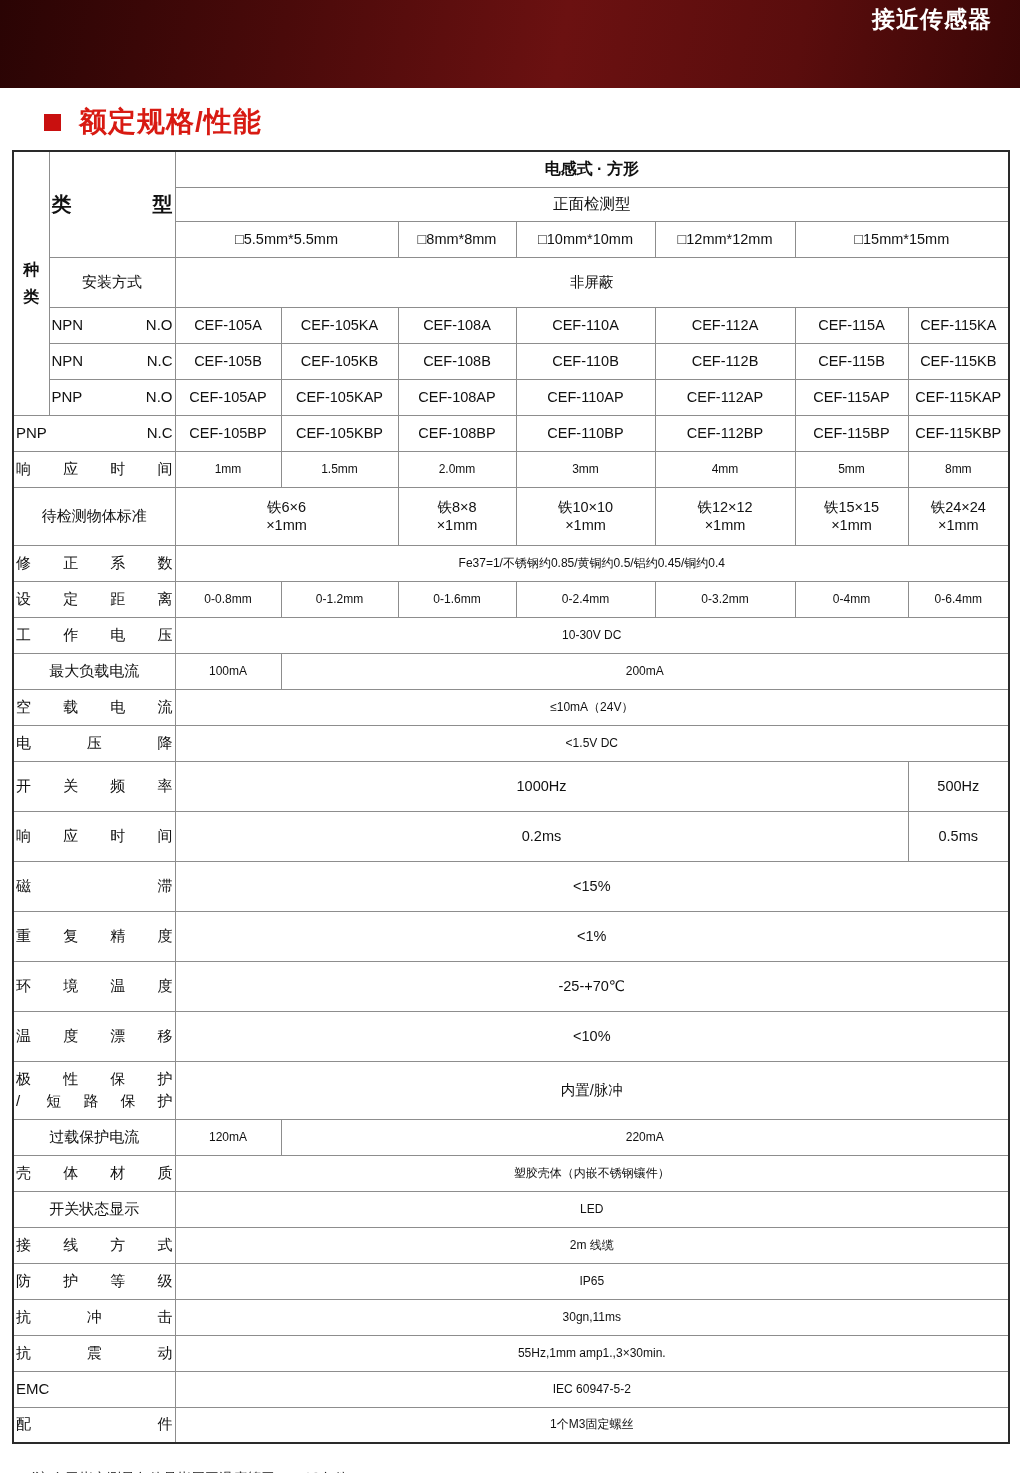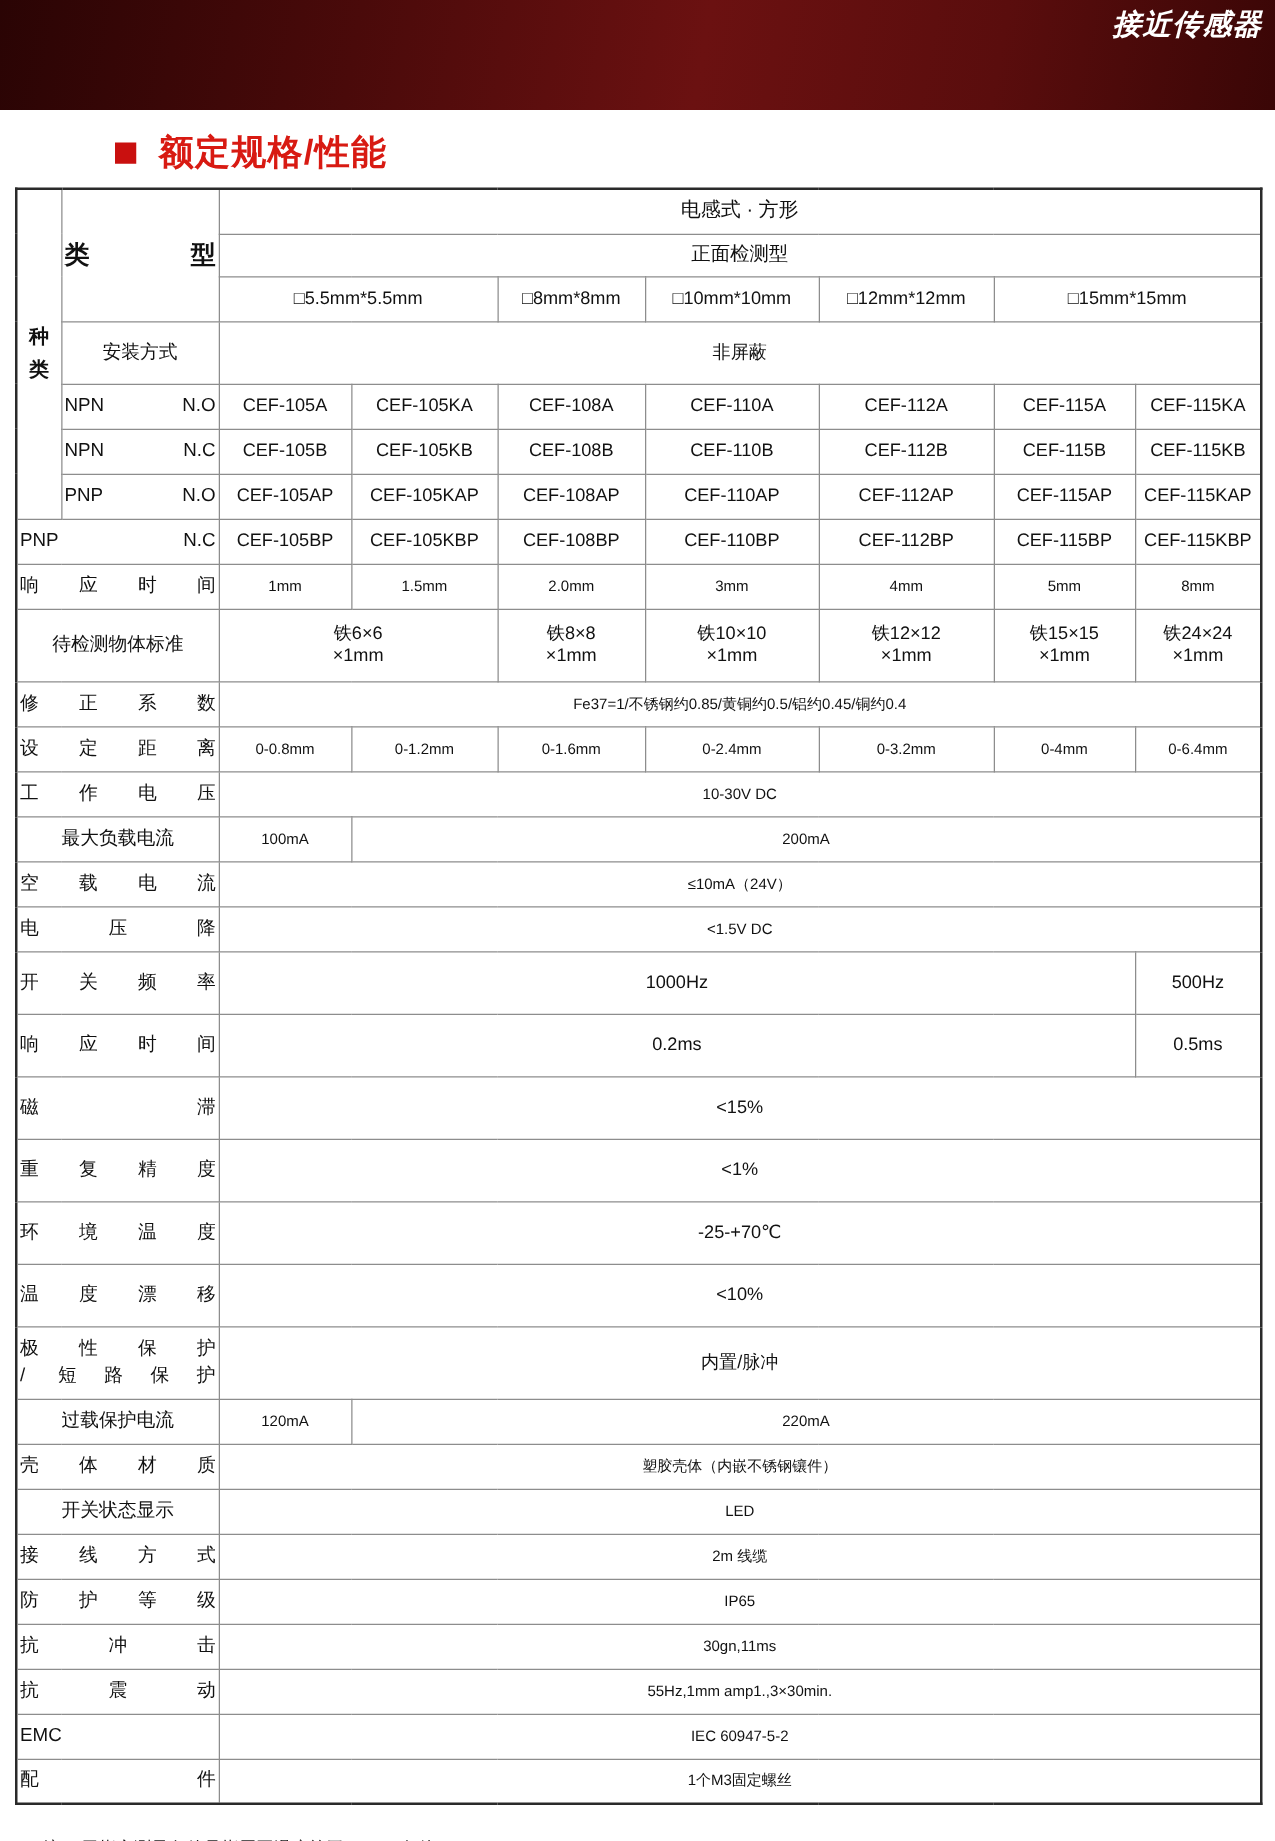--- a/index.html
+++ b/index.html
@@ -16,25 +16,24 @@
   
   .banner {
     position: relative;
     width: 1020px;
     height: 88px;
     background: linear-gradient(100deg, #2a0404 0%, #4a0a0a 28%, #6b1111 55%, #5a0d0d 78%, #3a0606 100%);
     overflow: hidden;
   }
   .banner-inner {
     position: absolute;
-    right: 10px;
+    right: 28px;
     top: 4px;
     text-align: right;
     color: #ffffff;
-    font-style: italic;
   }
   .banner-line1 {
     font-size: 23px;
     font-weight: bold;
     letter-spacing: 1px;
     line-height: 30px;
     white-space: nowrap;
   }
   .banner-line2 {
     font-size: 25px;
@@ -43,21 +42,20 @@
     line-height: 34px;
     white-space: nowrap;
   }
 
   
   .section-head {
     display: flex;
     align-items: center;
     padding: 16px 0 10px 44px;
     height: 62px;
-    margin-left: 48px;
   }
   .sq-bullet {
     width: 17px;
     height: 17px;
     background: #c9100f;
     margin-right: 18px;
     flex: 0 0 auto;
   }
   .section-title {
     font-size: 28px;
@@ -123,21 +121,21 @@
     margin-top: 22px;
   }
   td.rlabel .jl {
     display: block;
     text-align: justify;
     text-align-last: justify;
   }
 
   td.hdr-main {
     font-size: 16px;
-    font-weight: normal;
+    font-weight: bold;
     height: 36px;
   }
   td.hdr-sub { font-size: 15.5px; height: 34px; }
   td.hdr-size { font-size: 14.5px; height: 36px; }
   td.typ {
     font-size: 20px;
     font-weight: bold;
     text-align: justify;
     text-align-last: justify;
     padding: 0 12px;

